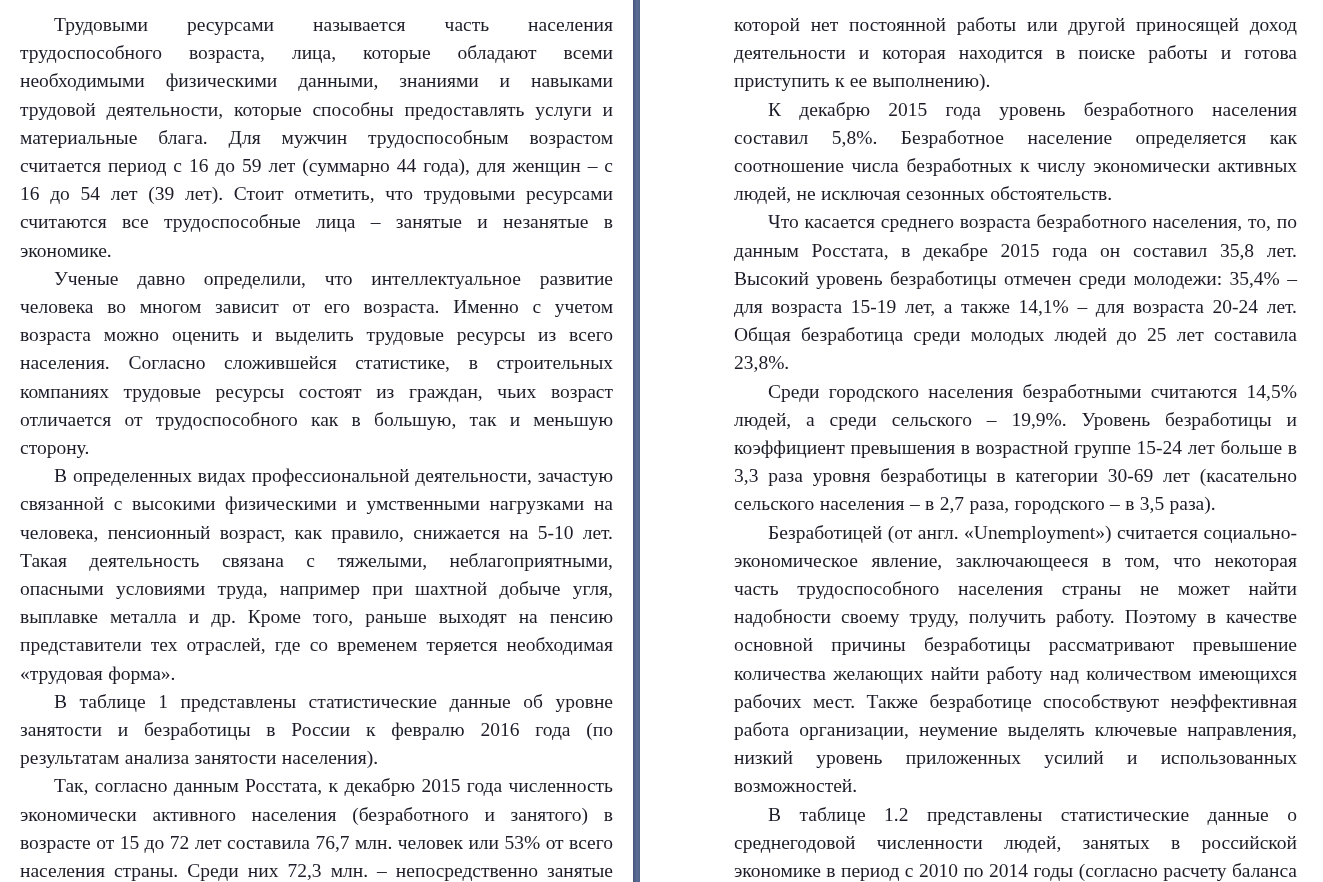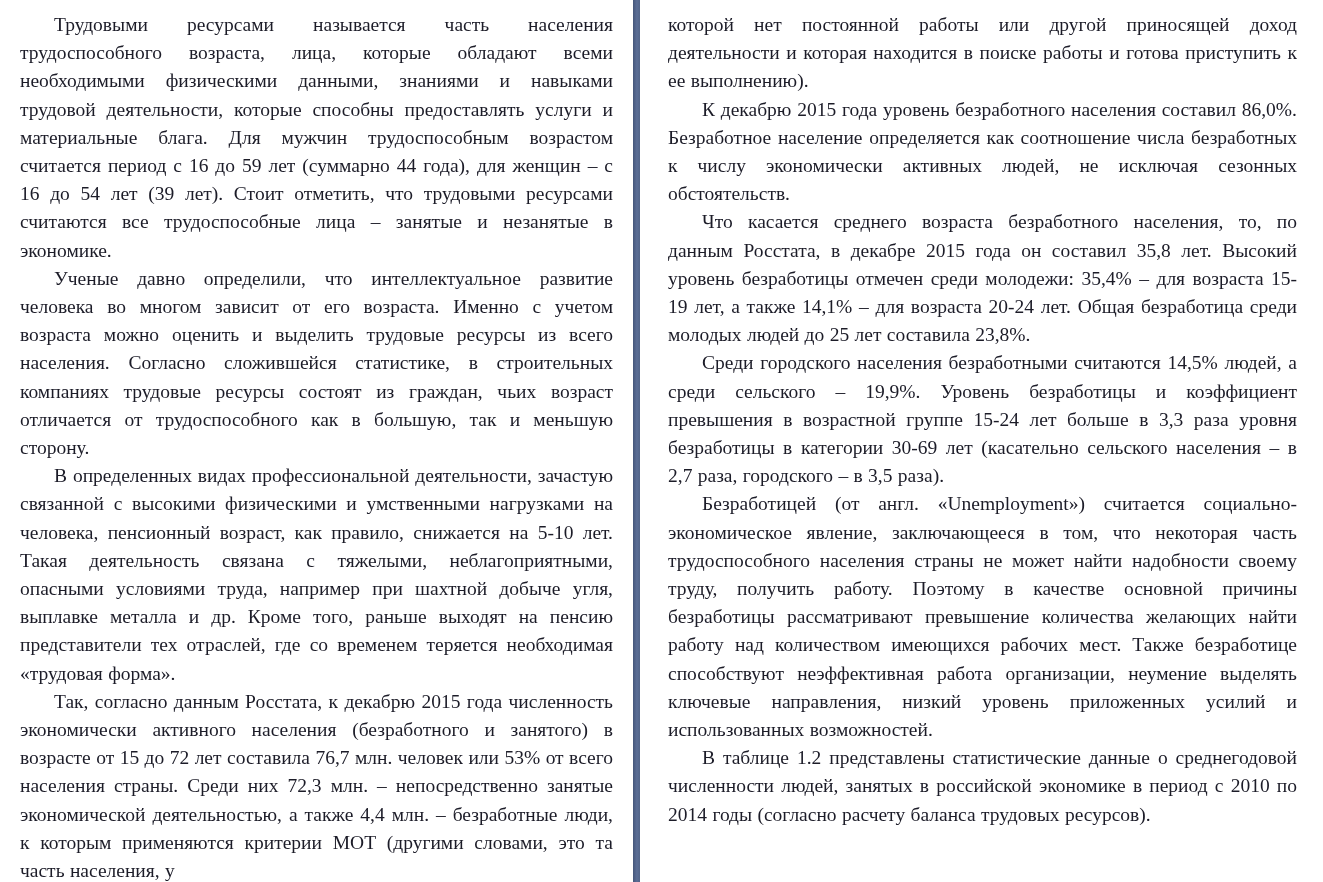--- a/index.html
+++ b/index.html
@@ -16,21 +16,21 @@
     box-sizing: border-box;
     height: 882px;
     overflow: hidden;
   }
   .page-left {
     width: 633px;
     padding: 11px 20px 0 20px;
   }
   .page-right {
     flex: 1;
-    padding: 11px 26px 0 28px;
+    padding: 11px 26px 0 94px;
   }
   .page-divider {
     width: 7px;
     height: 882px;
     background: linear-gradient(90deg, #45567a 0%, #5b6e96 55%, #526488 100%);
     flex: 0 0 auto;
   }
   .doc-paragraph {
     margin: 0;
     font-size: 19.5px;
@@ -42,25 +42,26 @@
   }
   .no-indent { text-indent: 0; }
 </style>
 </head>
 <body>
 
 <div class="page page-left">
   <p class="doc-paragraph">Трудовыми ресурсами называется часть населения трудоспособного возраста, лица, которые обладают всеми необходимыми физическими данными, знаниями и навыками трудовой деятельности, которые способны предоставлять услуги и материальные блага. Для мужчин трудоспособным возрастом считается период с 16 до 59 лет (суммарно 44 года), для женщин – с 16 до 54 лет (39 лет). Стоит отметить, что трудовыми ресурсами считаются все трудоспособные лица – занятые и незанятые в экономике.</p>
   <p class="doc-paragraph">Ученые давно определили, что интеллектуальное развитие человека во многом зависит от его возраста. Именно с учетом возраста можно оценить и выделить трудовые ресурсы из всего населения. Согласно сложившейся статистике, в строительных компаниях трудовые ресурсы состоят из граждан, чьих возраст отличается от трудоспособного как в большую, так и меньшую сторону.</p>
   <p class="doc-paragraph">В определенных видах профессиональной деятельности, зачастую связанной с высокими физическими и умственными нагрузками на человека, пенсионный возраст, как правило, снижается на 5-10 лет. Такая деятельность связана с тяжелыми, неблагоприятными, опасными условиями труда, например при шахтной добыче угля, выплавке металла и др. Кроме того, раньше выходят на пенсию представители тех отраслей, где со временем теряется необходимая «трудовая форма».</p>
+  <p class="doc-paragraph">В таблице 1 представлены статистические данные об уровне занятости и безработицы в России к февралю 2016 года (по результатам анализа занятости населения).</p>
   <p class="doc-paragraph">Так, согласно данным Росстата, к декабрю 2015 года численность экономически активного населения (безработного и занятого) в возрасте от 15 до 72 лет составила 76,7 млн. человек или 53% от всего населения страны. Среди них 72,3 млн. – непосредственно занятые экономической деятельностью, а также 4,4 млн. – безработные люди, к которым применяются критерии МОТ (другими словами, это та часть населения, у</p>
 </div>
 
 <div class="page-divider"></div>
 
 <div class="page page-right">
   <p class="doc-paragraph no-indent">которой нет постоянной работы или другой приносящей доход деятельности и которая находится в поиске работы и готова приступить к ее выполнению).</p>
-  <p class="doc-paragraph">К декабрю 2015 года уровень безработного населения составил 86,0%. Безработное население определяется как соотношение числа безработных к числу экономически активных людей, не исключая сезонных обстоятельств.</p>
+  <p class="doc-paragraph">К декабрю 2015 года уровень безработного населения составил 5,8%. Безработное население определяется как соотношение числа безработных к числу экономически активных людей, не исключая сезонных обстоятельств.</p>
   <p class="doc-paragraph">Что касается среднего возраста безработного населения, то, по данным Росстата, в декабре 2015 года он составил 35,8 лет. Высокий уровень безработицы отмечен среди молодежи: 35,4% – для возраста 15-19 лет, а также 14,1% – для возраста 20-24 лет. Общая безработица среди молодых людей до 25 лет составила 23,8%.</p>
   <p class="doc-paragraph">Среди городского населения безработными считаются 14,5% людей, а среди сельского – 19,9%. Уровень безработицы и коэффициент превышения в возрастной группе 15-24 лет больше в 3,3 раза уровня безработицы в категории 30-69 лет (касательно сельского населения – в 2,7 раза, городского – в 3,5 раза).</p>
   <p class="doc-paragraph">Безработицей (от англ. «Unemployment») считается социально-экономическое явление, заключающееся в том, что некоторая часть трудоспособного населения страны не может найти надобности своему труду, получить работу. Поэтому в качестве основной причины безработицы рассматривают превышение количества желающих найти работу над количеством имеющихся рабочих мест. Также безработице способствуют неэффективная работа организации, неумение выделять ключевые направления, низкий уровень приложенных усилий и использованных возможностей.</p>
   <p class="doc-paragraph">В таблице 1.2 представлены статистические данные о среднегодовой численности людей, занятых в российской экономике в период с 2010 по 2014 годы (согласно расчету баланса трудовых ресурсов).</p>
 </div>
 
 </body></html>

